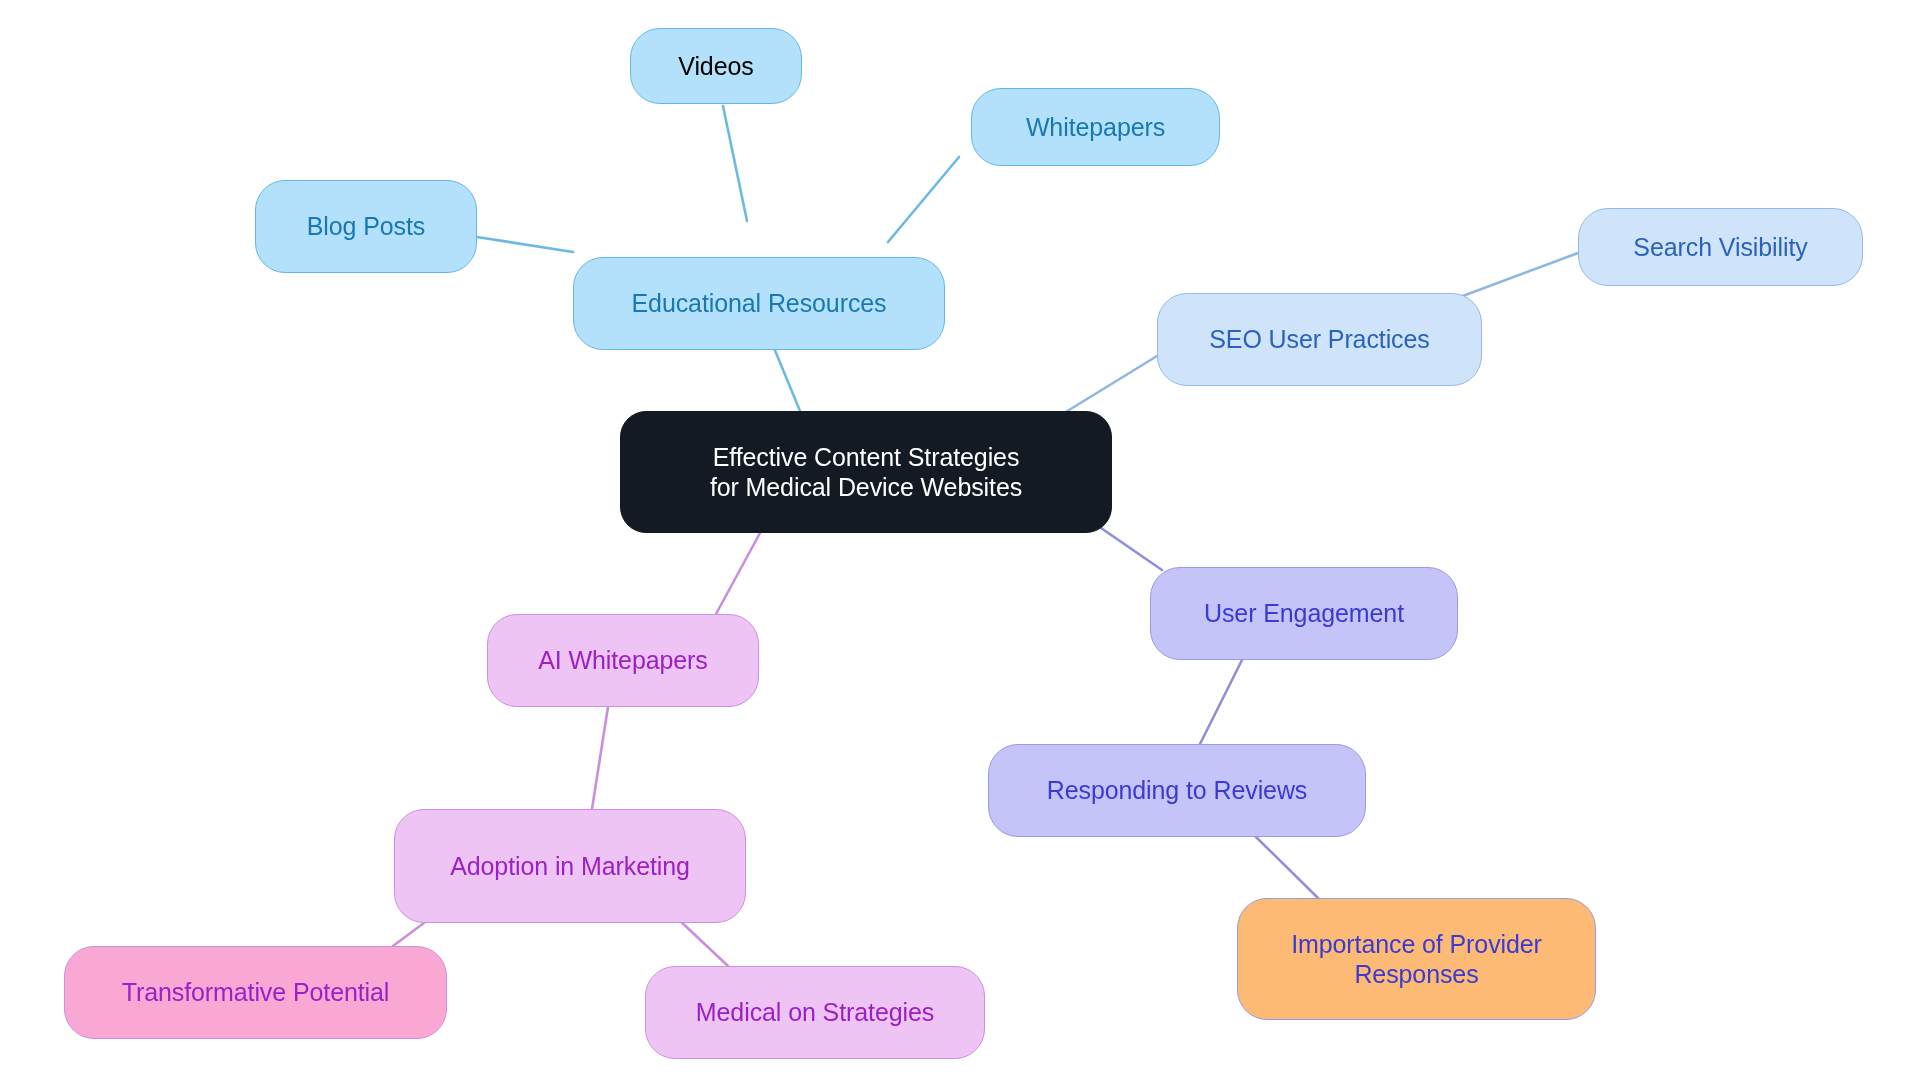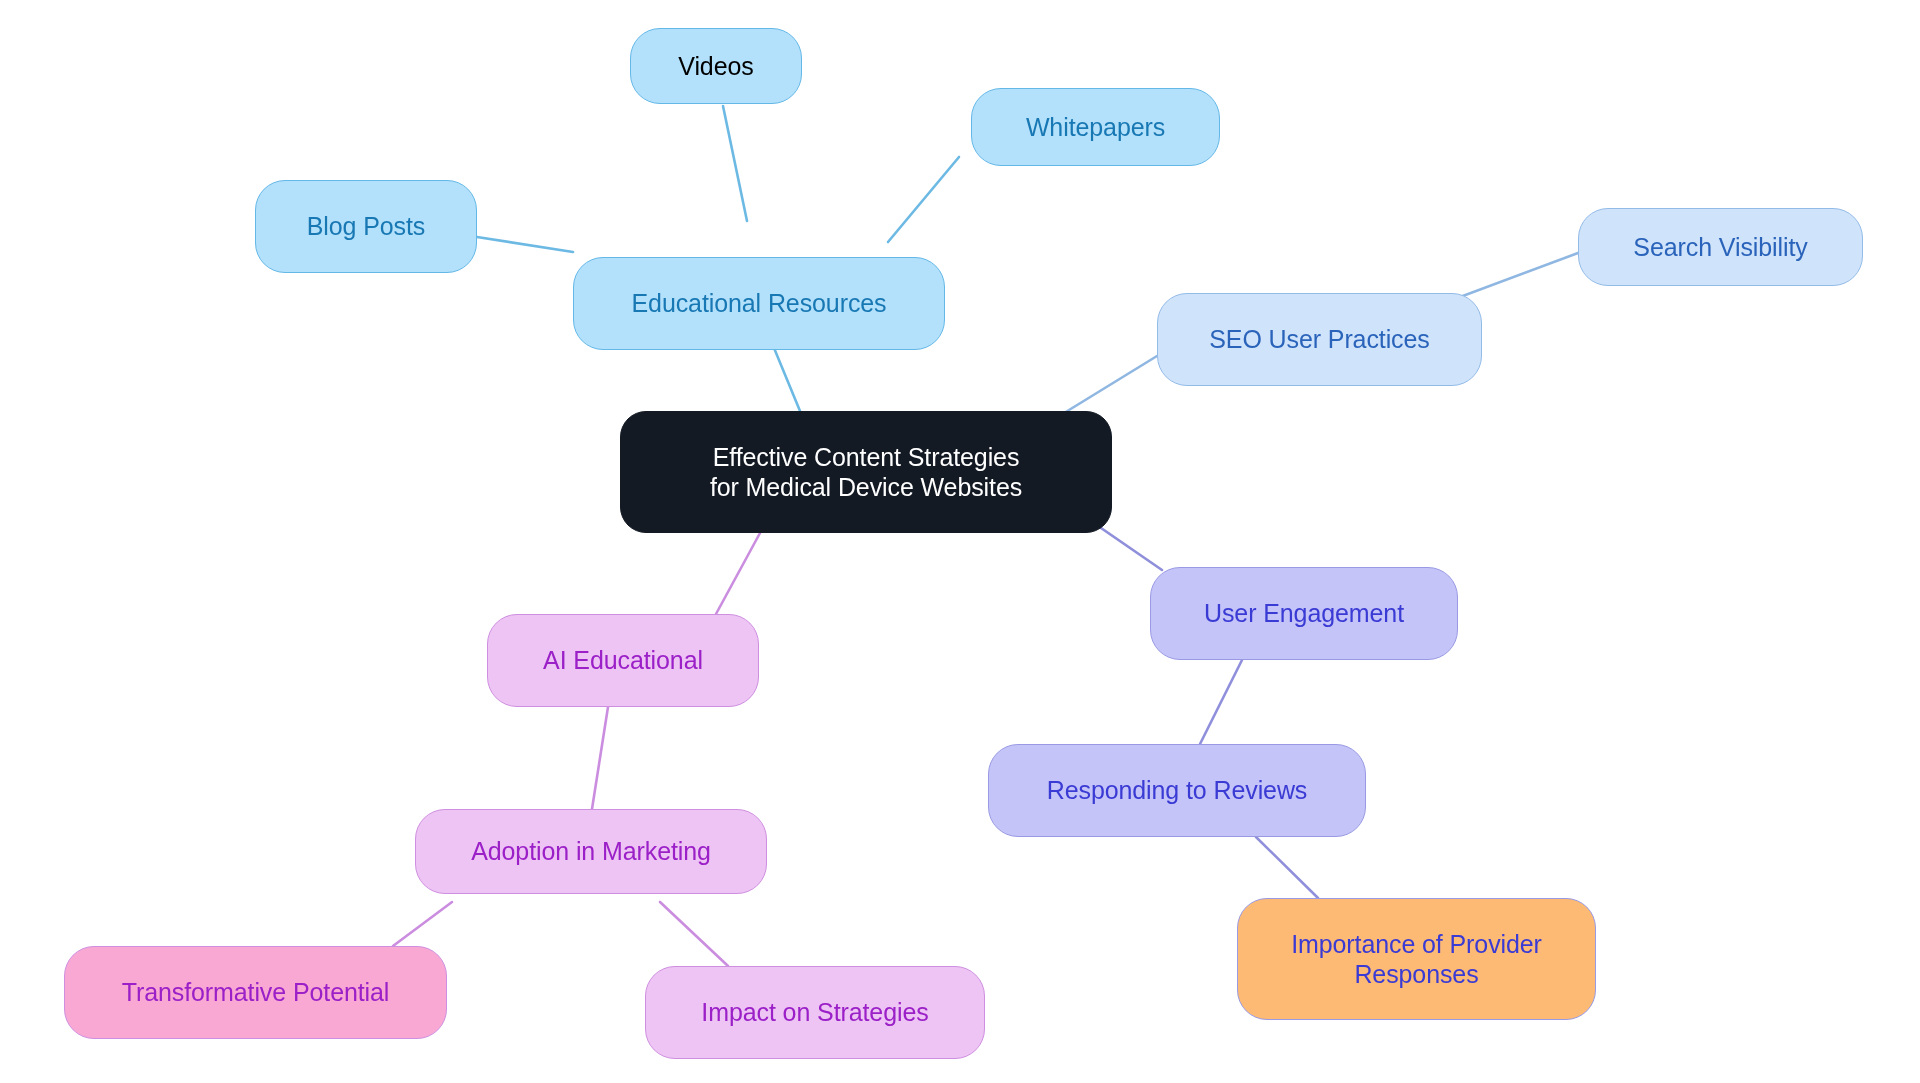--- a/index.html
+++ b/index.html
@@ -77,18 +77,18 @@
       <div class="node node-branch" style="left: 573px; top: 221px; width: 372px; height: 93px; background: rgb(179, 224, 250); border-color: rgb(100, 184, 232); color: rgb(24, 120, 180); margin-top: 36px;"><span>Educational Resources</span></div>
       <div class="node node-leaf" style="left: 630px; top: 28px; width: 172px; height: 76px; background: rgb(179, 224, 250); border-color: rgb(100, 184, 232); color: #000000;"><span>Videos</span></div>
       <div class="node node-leaf" style="left: 959px; top: 88px; width: 249px; height: 78px; background: rgb(179, 224, 250); border-color: rgb(100, 184, 232); color: rgb(24, 120, 180); margin-left: 12px;"><span>Whitepapers</span></div>
       <div class="node node-leaf" style="left: 255px; top: 180px; width: 222px; height: 93px; background: rgb(179, 224, 250); border-color: rgb(100, 184, 232); color: rgb(24, 120, 180);"><span>Blog Posts</span></div>
       <div class="node node-branch" style="left: 1157px; top: 293px; width: 325px; height: 93px; background: rgb(207, 227, 251); border-color: rgb(147, 187, 232); color: rgb(42, 99, 186);"><span>SEO User Practices</span></div>
       <div class="node node-leaf" style="left: 1578px; top: 208px; width: 285px; height: 78px; background: rgb(207, 227, 251); border-color: rgb(147, 187, 232); color: rgb(42, 99, 186);"><span>Search Visibility</span></div>
       <div class="node node-branch" style="left: 1150px; top: 567px; width: 308px; height: 93px; background: rgb(196, 196, 248); border-color: rgb(154, 154, 228); color: rgb(58, 58, 212);"><span>User Engagement</span></div>
       <div class="node node-leaf" style="left: 988px; top: 744px; width: 378px; height: 93px; background: rgb(196, 196, 248); border-color: rgb(154, 154, 228); color: rgb(58, 58, 212);"><span>Responding to Reviews</span></div>
       <div class="node node-leaf" style="left: 1237px; top: 898px; width: 359px; height: 122px; background: #fdba74; border-color: rgb(154, 154, 228); color: rgb(58, 58, 212);"><span>Importance of Provider
 Responses</span></div>
-      <div class="node node-branch" style="left: 487px; top: 614px; width: 272px; height: 93px; background: rgb(238, 196, 245); border-color: rgb(207, 143, 224); color: rgb(155, 32, 199);"><span>AI Educational</span></div>
-      <div class="node node-leaf" style="left: 415px; top: 809px; width: 352px; height: 85px; background: rgb(238, 196, 245); border-color: rgb(207, 143, 224); color: rgb(155, 32, 199);"><span>Adoption in Marketing</span></div>
+      <div class="node node-branch" style="left: 487px; top: 614px; width: 272px; height: 93px; background: rgb(238, 196, 245); border-color: rgb(207, 143, 224); color: rgb(155, 32, 199);"><span>AI Whitepapers</span></div>
+      <div class="node node-leaf" style="left: 394px; top: 809px; width: 352px; height: 114px; background: rgb(238, 196, 245); border-color: rgb(207, 143, 224); color: rgb(155, 32, 199);"><span>Adoption in Marketing</span></div>
       <div class="node node-leaf" style="left: 64px; top: 946px; width: 383px; height: 93px; background: #f9a8d4; border-color: rgb(207, 143, 224); color: rgb(155, 32, 199);"><span>Transformative Potential</span></div>
-      <div class="node node-leaf" style="left: 645px; top: 966px; width: 340px; height: 93px; background: rgb(238, 196, 245); border-color: rgb(207, 143, 224); color: rgb(155, 32, 199);"><span>Impact on Strategies</span></div>
+      <div class="node node-leaf" style="left: 645px; top: 966px; width: 340px; height: 93px; background: rgb(238, 196, 245); border-color: rgb(207, 143, 224); color: rgb(155, 32, 199);"><span>Medical on Strategies</span></div>
     </div>
 </div>
 
 </body></html>

